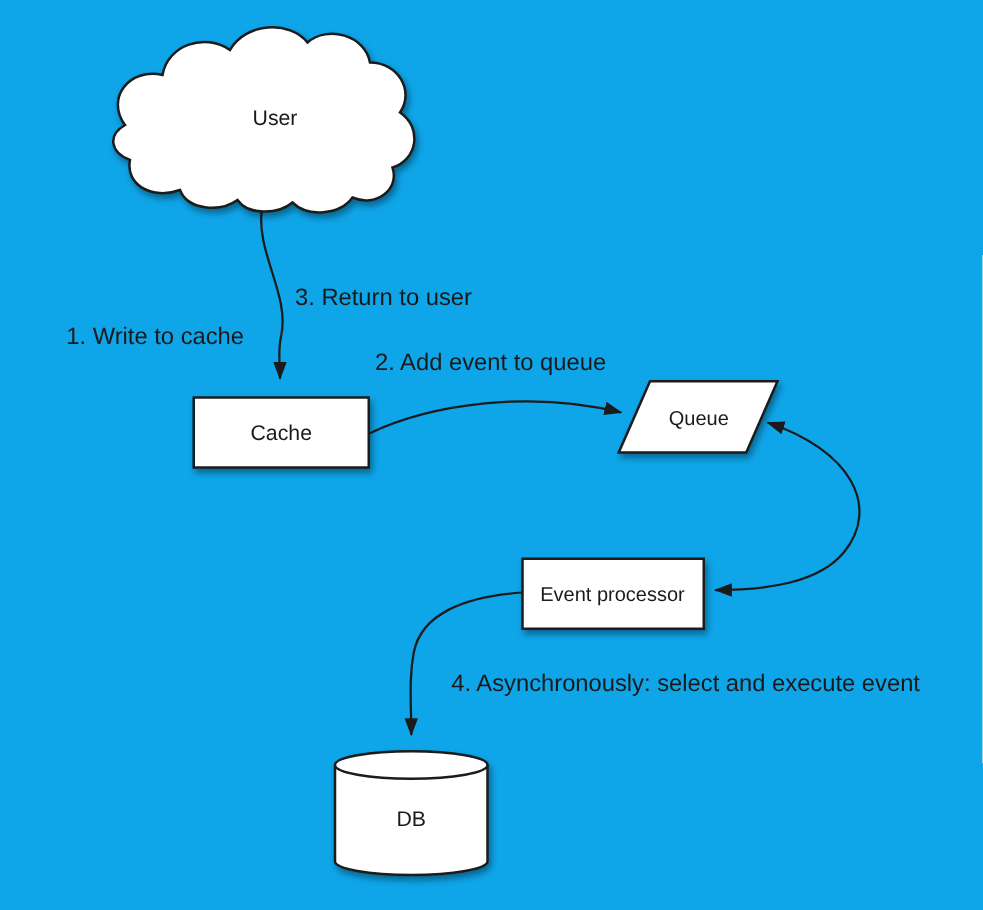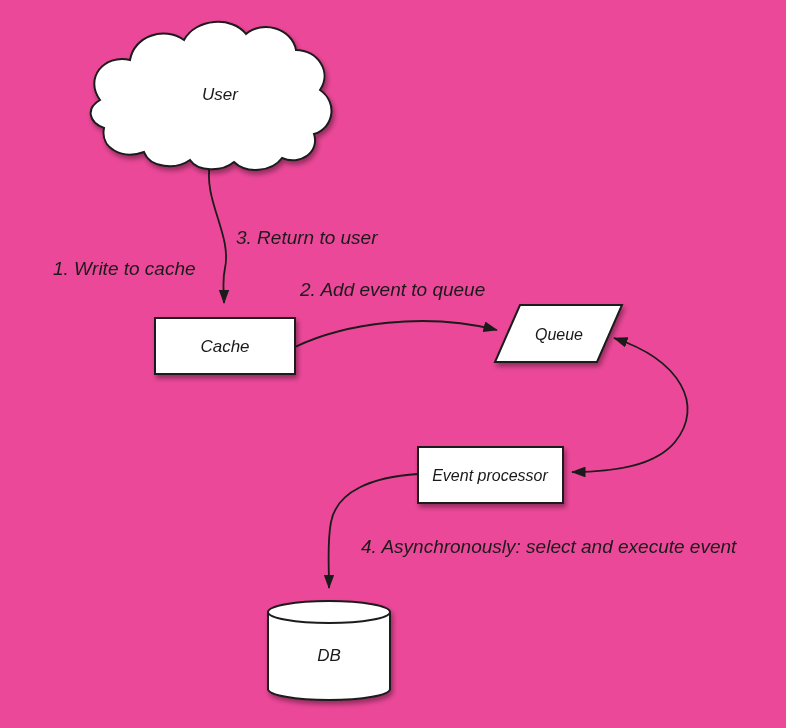--- a/index.html
+++ b/index.html
@@ -4,24 +4,23 @@
 <style>
   html, body {
     margin: 0;
     padding: 0;
     background: #ffffff;
   }
   .canvas {
     position: relative;
     width: 786px;
     height: 728px;
-    background: #ec4899;
+    background: #0ea5e9;
     font-family: "Liberation Sans", sans-serif;
     overflow: hidden;
-    font-style: italic;
   }
   svg { display: block; }
   .shape {
     fill: #ffffff;
     stroke: #1b1b1b;
     stroke-width: 2;
   }
   .edge {
     fill: none;
     stroke: #1b1b1b;

